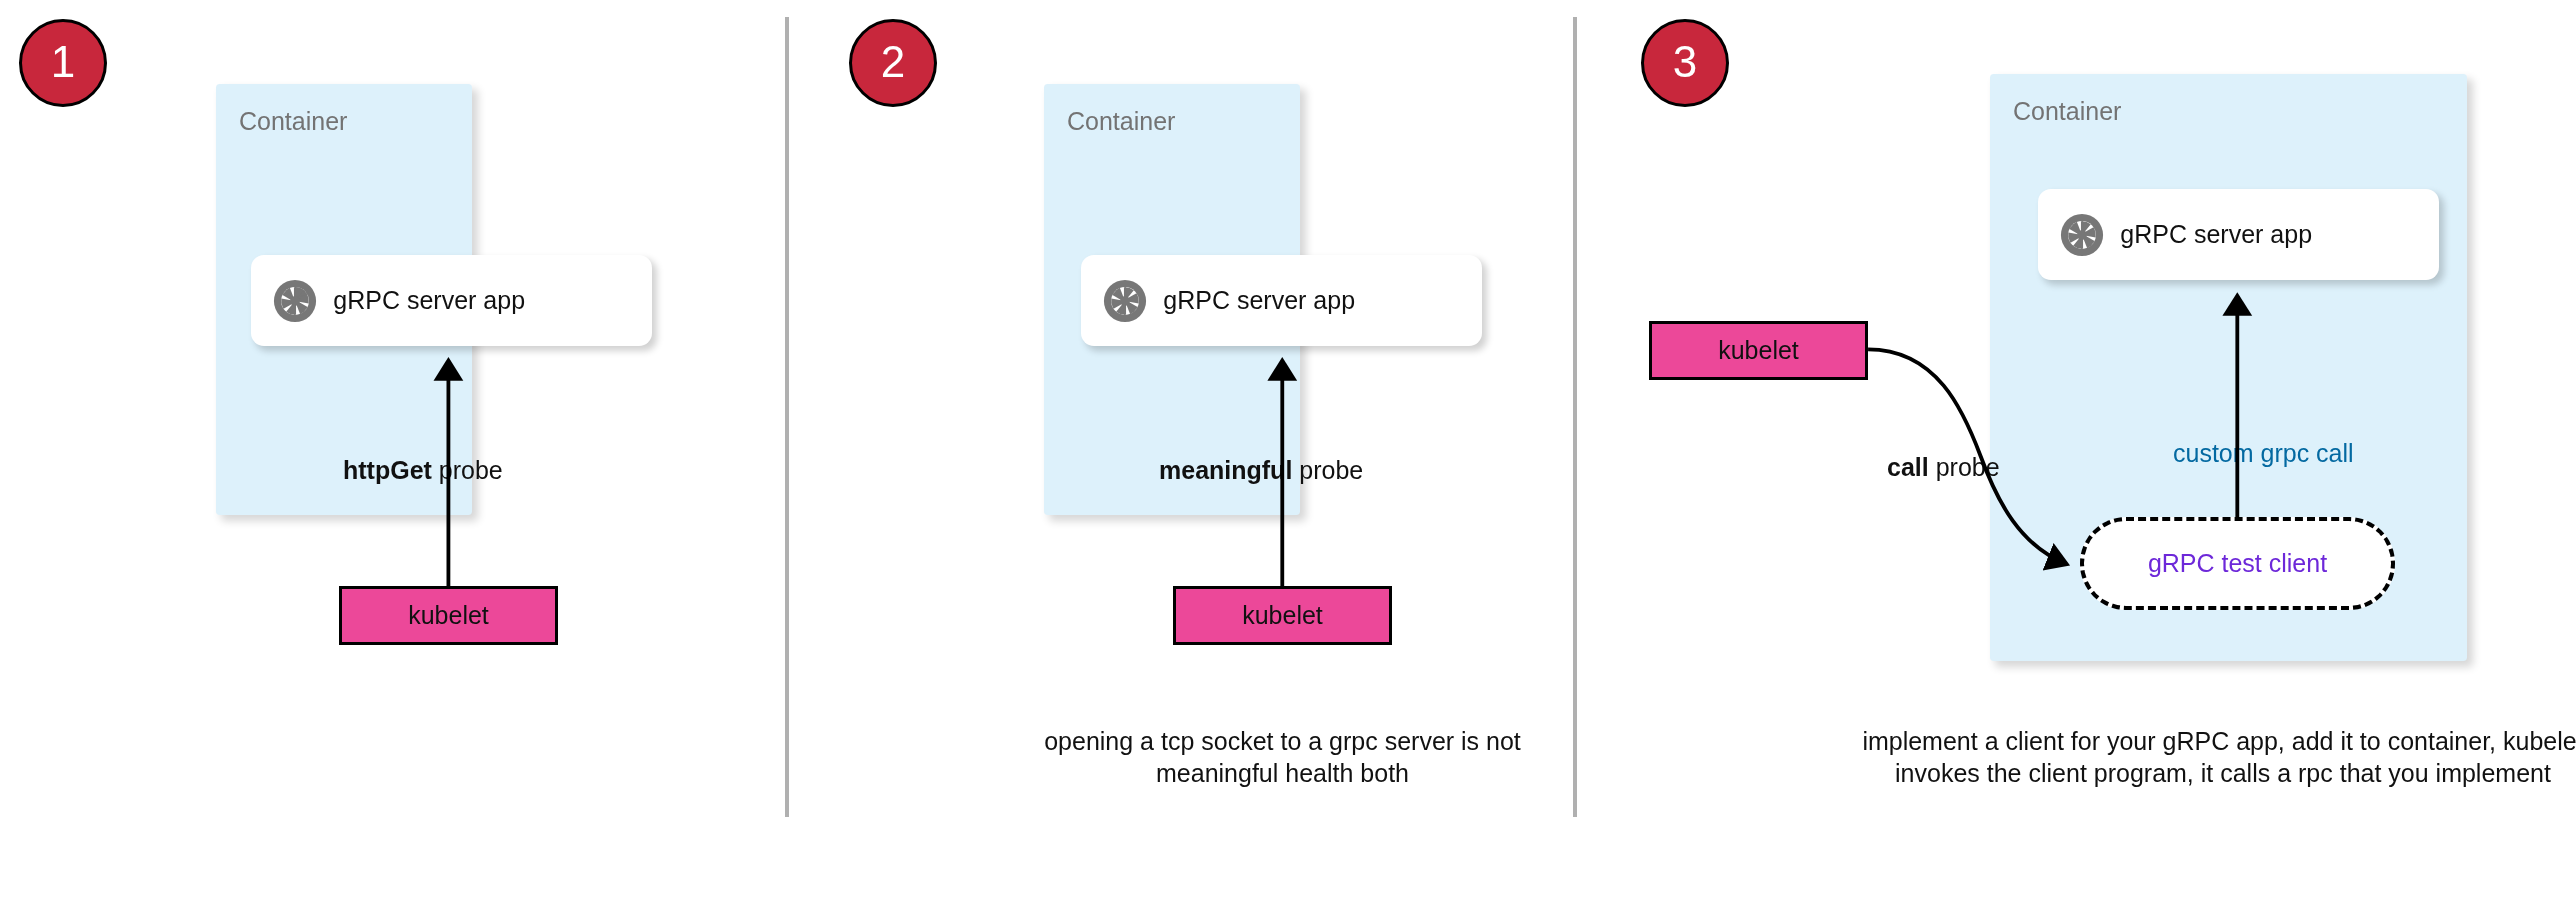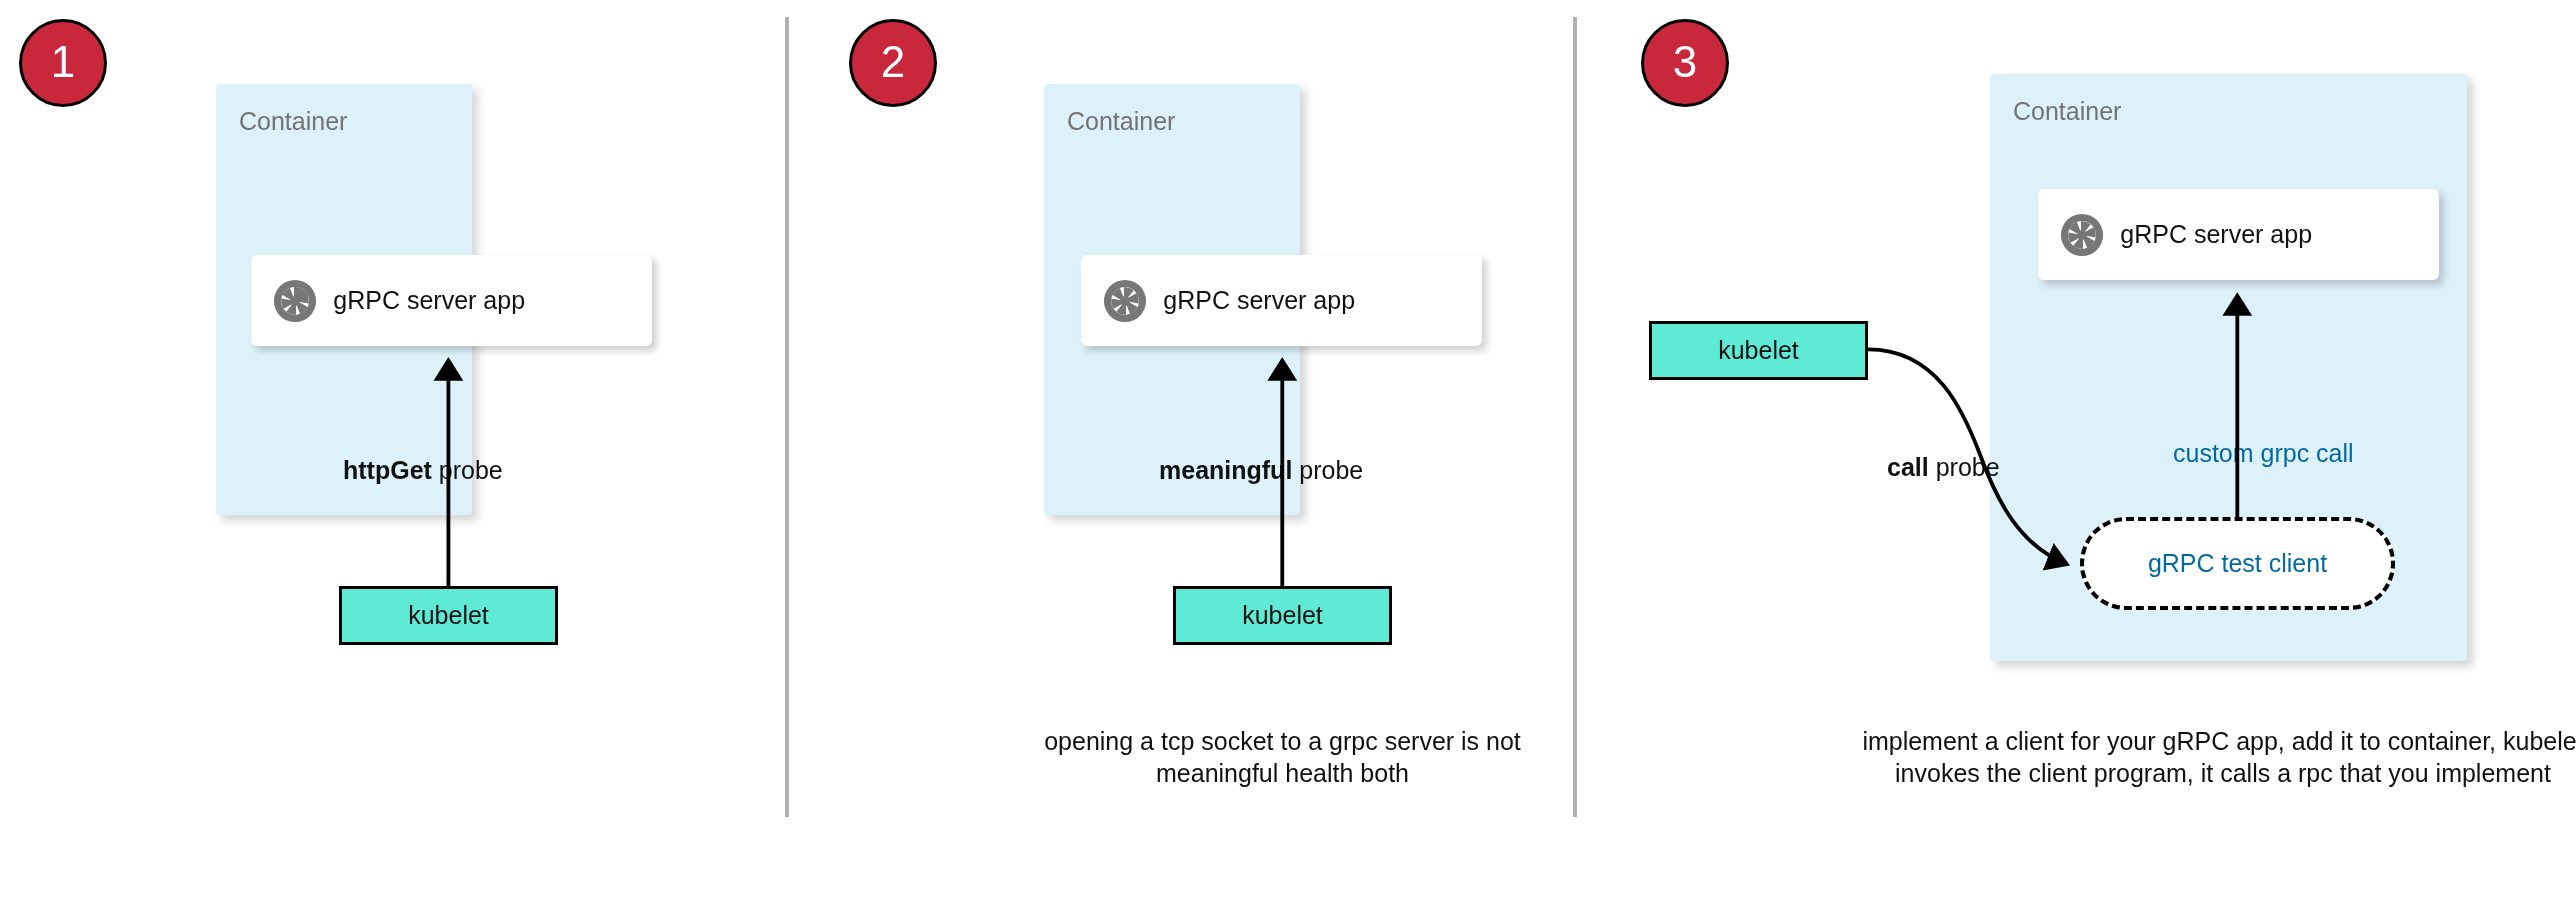--- a/index.html
+++ b/index.html
@@ -61,21 +61,21 @@
     left: 23px;
     font-size: 25px;
     color: #737373;
     white-space: nowrap;
   }
 
   
   .app-card {
     position: absolute;
     background: #ffffff;
-    border-radius: 6px;
+    border-radius: 13px;
     box-shadow: 4.8px 4.8px 7.6px rgba(0,0,0,0.18);
     display: flex;
     align-items: center;
     box-sizing: border-box;
     padding-left: 21px;
   }
   .grpc-icon {
     width: 46px;
     height: 46px;
     flex: 0 0 46px;
@@ -83,42 +83,42 @@
   }
   .app-card-label {
     font-size: 25px;
     color: #111111;
     white-space: nowrap;
   }
 
   
   .kubelet-box {
     position: absolute;
-    background: #5eead4;
+    background: #ec4899;
     border: 3.8px solid #000000;
     box-sizing: border-box;
     display: flex;
     align-items: center;
     justify-content: center;
     font-size: 25px;
     color: #111111;
   }
 
   
   .dashed-pill {
     position: absolute;
     background: #ffffff;
     border: 4.8px dashed #000000;
     box-sizing: border-box;
     border-radius: 46px;
     display: flex;
     align-items: center;
     justify-content: center;
     font-size: 25px;
-    color: #0369a1;
+    color: #6d28d9;
   }
 
   
   .arrow-layer {
     position: absolute;
     left: 0;
     top: 0;
     width: 2576px;
     height: 923px;
     pointer-events: none;

